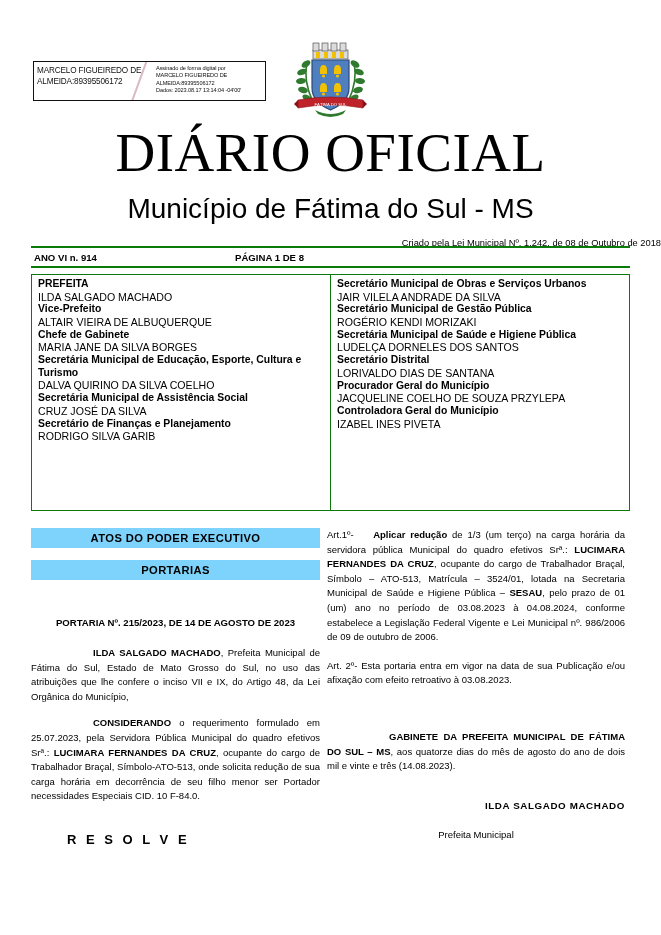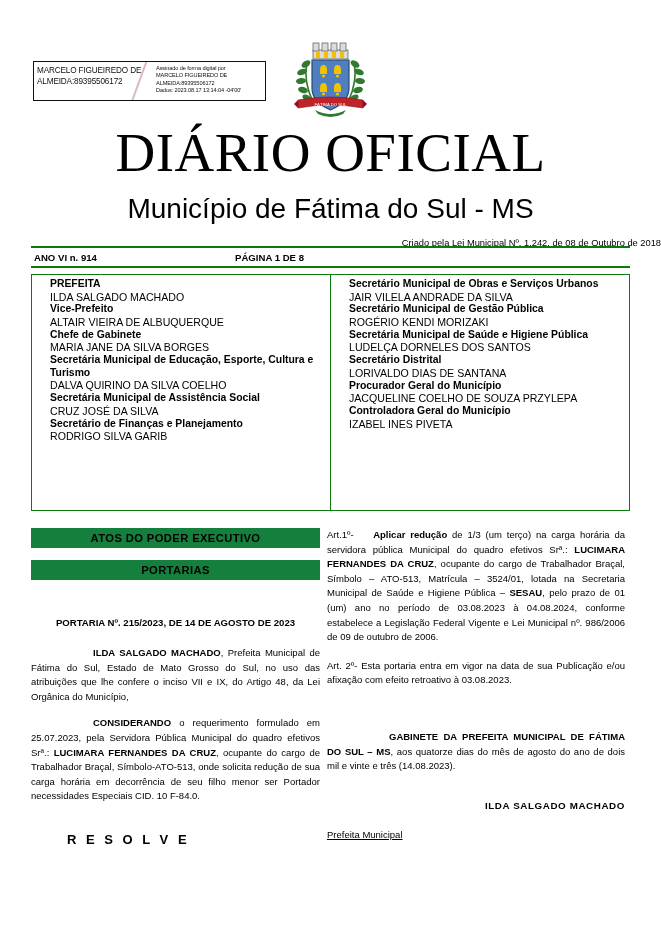--- a/index.html
+++ b/index.html
@@ -55,52 +55,52 @@
   }
   .infobar .ib-left{width:130px;padding-left:3px;text-align:left;}
   .infobar .ib-center{flex:1;text-align:center;}
   .infobar .ib-right{width:120px;text-align:right;padding-right:3px;}
 
   
   .officials{
     position:absolute;left:31px;top:274px;width:599px;height:237px;
     border:1.6px solid #0a7a0a;box-sizing:border-box;display:flex;
   }
-  .off-col{box-sizing:border-box;padding:3px 5px 0 6px;margin-left:12px;}
+  .off-col{box-sizing:border-box;padding:3px 5px 0 6px;}
   .off-col.left{width:299px;border-right:1.6px solid #0a7a0a;}
   .off-col.right{width:298px;}
   .off-role{font-size:10.4px;line-height:12.6px;font-weight:bold;}
   .off-name{font-size:10.6px;line-height:12.8px;font-weight:400;}
 
   
   .col-left{position:absolute;left:31px;top:528px;width:289px;}
   .col-right{position:absolute;left:327px;top:528px;width:298px;}
 
   .green-bar{
-    background:#15803d;color:#000;text-align:center;font-weight:bold;
+    background:#7dd3fc;color:#000;text-align:center;font-weight:bold;
     font-size:11.2px;line-height:20px;height:20px;letter-spacing:0.4px;
   }
   .gap12{height:12px;}
 
   .portaria-title{
     text-align:center;font-weight:bold;font-size:9.6px;line-height:14px;
     margin:0;padding:0 6px;
   }
   .para{
     text-align:justify;font-size:9.5px;line-height:14.6px;margin:0;
   }
   .para.indent-lg{text-indent:62px;}
   .b{font-weight:bold;}
   .resolve{
     font-weight:bold;font-size:13px;letter-spacing:3px;padding-left:36px;
   }
   .sig-name{
     text-align:right;font-weight:bold;font-size:9.8px;letter-spacing:0.6px;
   }
-  .sig-role{text-align:left;font-size:9.5px;text-decoration:underline;}
+  .sig-role{text-align:center;font-size:9.5px;}
 </style>
 </head>
 <body>
 
 <div class="page">
 
   <div class="sig-box">
     <div class="sig-left">
       <div>MARCELO FIGUEIREDO DE</div>
       <div>ALMEIDA:89395506172</div>

